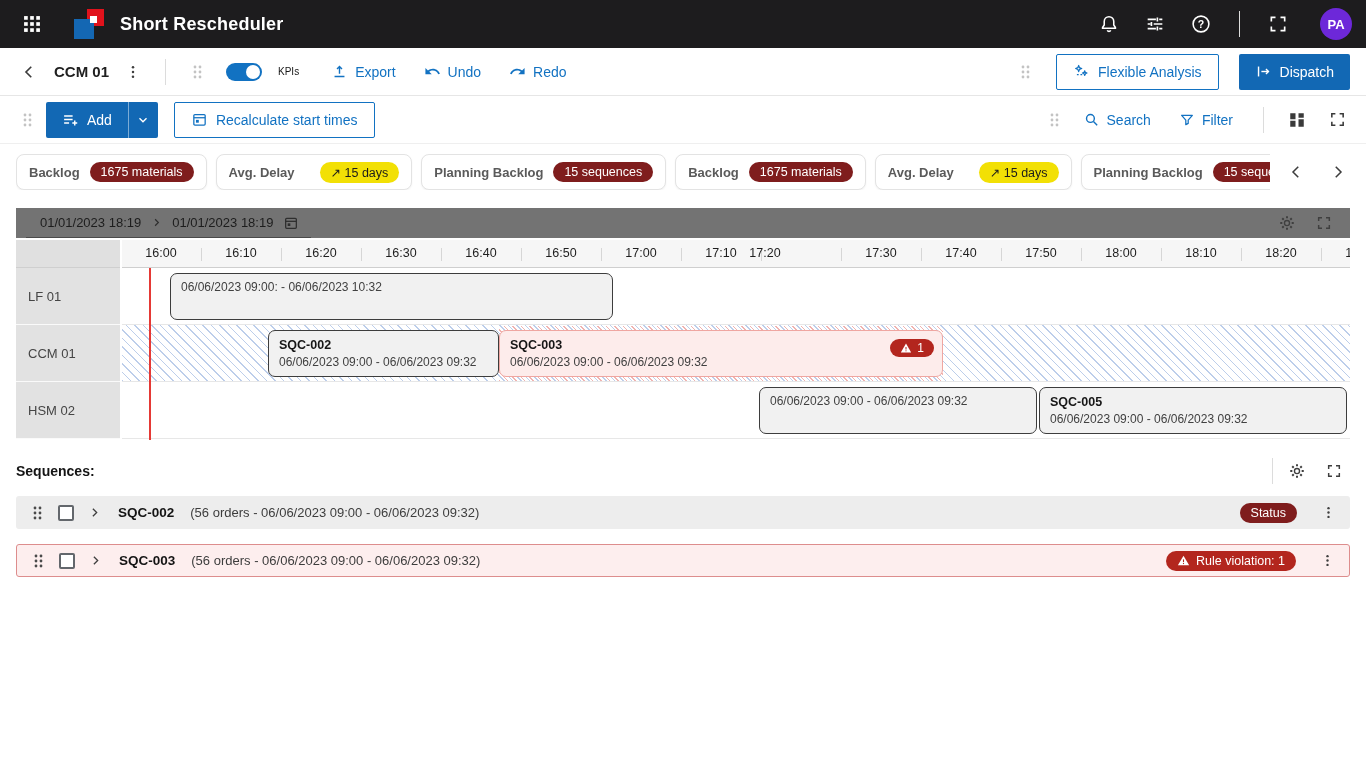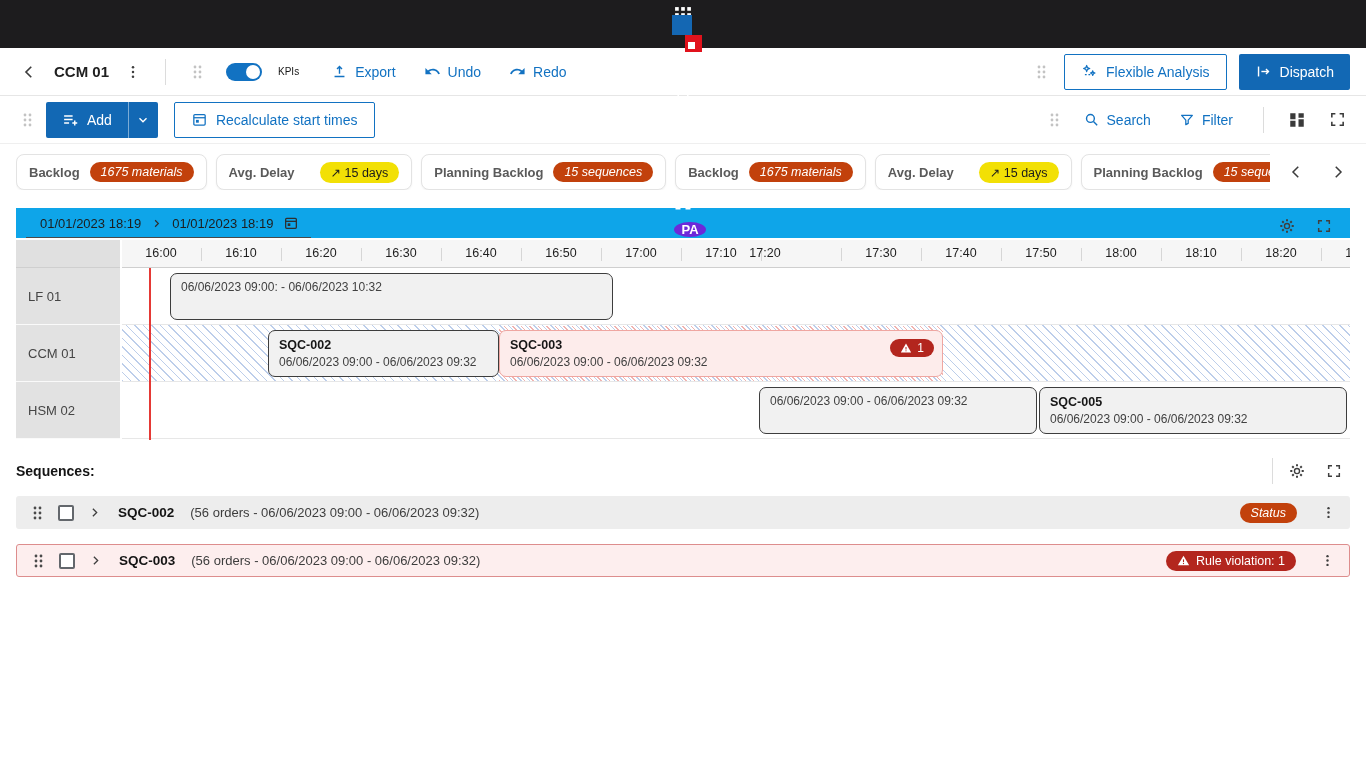--- a/index.html
+++ b/index.html
@@ -1,20 +1,20 @@
 <!DOCTYPE html>
 <html><head>
 <meta charset="utf-8">
 <style>
   * { margin:0; padding:0; box-sizing:border-box; }
   html,body { width:1366px; height:776px; background:#fff; overflow:hidden;
     font-family:"Liberation Sans", sans-serif; color:#1f1f1f; }
 
   
-  .topbar { height:48px; background:#1d1c1e; display:flex; align-items:center; padding:5px 14px; gap:10px;flex-direction:column; }
+  .topbar { height:48px; background:#1d1c1e; display:flex; align-items:center; padding:16px 14px; gap:10px; }
   .iconbtn { background:none; border:none; display:flex; align-items:center; justify-content:center;
     width:36px; height:36px; cursor:pointer; }
   .logo { position:relative; width:30px; height:30px; margin:0 6px 0 14px; }
   .logo .sq-red { position:absolute; top:0; right:0; width:17px; height:17px; background:#e1121c; }
   .logo .sq-blue { position:absolute; bottom:0; left:0; width:20px; height:20px; background:#1467b3; }
   .logo .sq-white { position:absolute; top:7px; right:7px; width:7px; height:7px; background:#fff; }
   .app-title { color:#fff; font-size:18px; font-weight:bold; letter-spacing:.2px; }
   .topbar .spacer, .tb .spacer { flex:1; }
   .vdiv-light { width:1px; height:26px; background:rgba(255,255,255,.85); margin:0 10px; }
   .avatar { width:32px; height:32px; border-radius:50%; background:#6d28d9; color:#fff;
@@ -41,28 +41,28 @@
     display:flex; align-items:center; justify-content:center; cursor:pointer; }
   .darkicons { display:flex; align-items:center; gap:14px; }
 
   
   .kpi-strip { height:56px; display:flex; align-items:center; padding:0 16px; }
   .chips { display:flex; gap:9px; overflow:hidden; flex:1; }
   .chip { flex:0 0 auto; display:flex; align-items:center; gap:10px; height:36px; padding:0 12px;
     background:#fff; border:1px solid #e3e3e3; border-radius:8px; box-shadow:0 1px 2px rgba(0,0,0,.05); }
   .chip-label { font-size:13px; font-weight:bold; color:#5a5a5a; white-space:nowrap; }
   .pill { font-size:12.5px; padding:3px 11px; border-radius:12px; white-space:nowrap; }
-  .pill-navy { background:#c2410c; color:#fff;font-style:italic; }
+  .pill-navy { background:#7f1d1d; color:#fff; }
   .pill-yellow { background:#f2e005; color:#1b1b1b;margin-left:15px; }
   .pill-red { background:#b3261e; color:#fff; }
   .scroll-arrows { display:flex; gap:18px; margin-left:14px; }
   .scroll-arrows .iconbtn { width:24px; height:24px; }
 
   
-  .tl-control { margin:8px 16px 0; height:30px; background:#0ea5e9; display:flex; align-items:flex-end; padding:0 10px; }
+  .tl-control { margin:8px 16px 0; height:30px; background:#737373; display:flex; align-items:center; padding:0 10px; }
   .date-range { display:flex; align-items:center; gap:10px; height:29px; padding:0 12px 0 14px;
     border-bottom:1px solid #4a4a4a; font-size:13px; color:#1d1d1d; cursor:pointer; }
   .tl-control .spacer { flex:1; }
   .tl-icons { display:flex; align-items:center; gap:13px; padding-right:4px; }
 
   .chart { margin:2px 16px 0; position:relative; height:200px; }
   .label-col { position:absolute; left:0; top:0; bottom:0; width:106px; border-right:2px solid #fff; }
   .label-head { height:28px; background:#e0e0e0; border-bottom:1px solid #cfcfcf; }
   .label-cell { height:57px; background:#e2e2e2; border-bottom:1px solid #fafafa; font-size:13px; color:#454545;
     display:flex; align-items:center; padding-left:12px; }
@@ -200,21 +200,21 @@
   <span class="dragdots">
     <svg width="10" height="16" viewBox="0 0 10 16" fill="#c3c3c3">
         <circle cx="3" cy="3" r="1.4"></circle>
         <circle cx="8" cy="3" r="1.4"></circle>
         <circle cx="3" cy="8" r="1.4"></circle>
         <circle cx="8" cy="8" r="1.4"></circle>
         <circle cx="3" cy="13" r="1.4"></circle>
         <circle cx="8" cy="13" r="1.4"></circle>
       </svg>
   </span>
-  <button class="btn-outline" style="margin:0 4px;">
+  <button class="btn-outline" style="margin:0 12px;">
     <svg width="17" height="17" viewBox="0 0 24 24" fill="none" stroke="#1272c2" stroke-width="1.7" stroke-linejoin="round">
         <path d="M8 3.5l1.2 3.1 3.1 1.2-3.1 1.2L8 12.1 6.8 9 3.7 7.8 6.8 6.6z"></path>
         <path d="M16.5 11l.9 2.3 2.3.9-2.3.9-.9 2.3-.9-2.3-2.3-.9 2.3-.9z"></path>
         <path d="M5.5 16.5l12-0.01" stroke-dasharray="2.5 2.5"></path>
       </svg>
     <span>Flexible Analysis</span>
   </button>
   <button class="btn-filled">
     <svg width="17" height="17" viewBox="0 0 24 24" fill="none" stroke="#fff" stroke-width="2">
         <path d="M5 5v14"></path>

